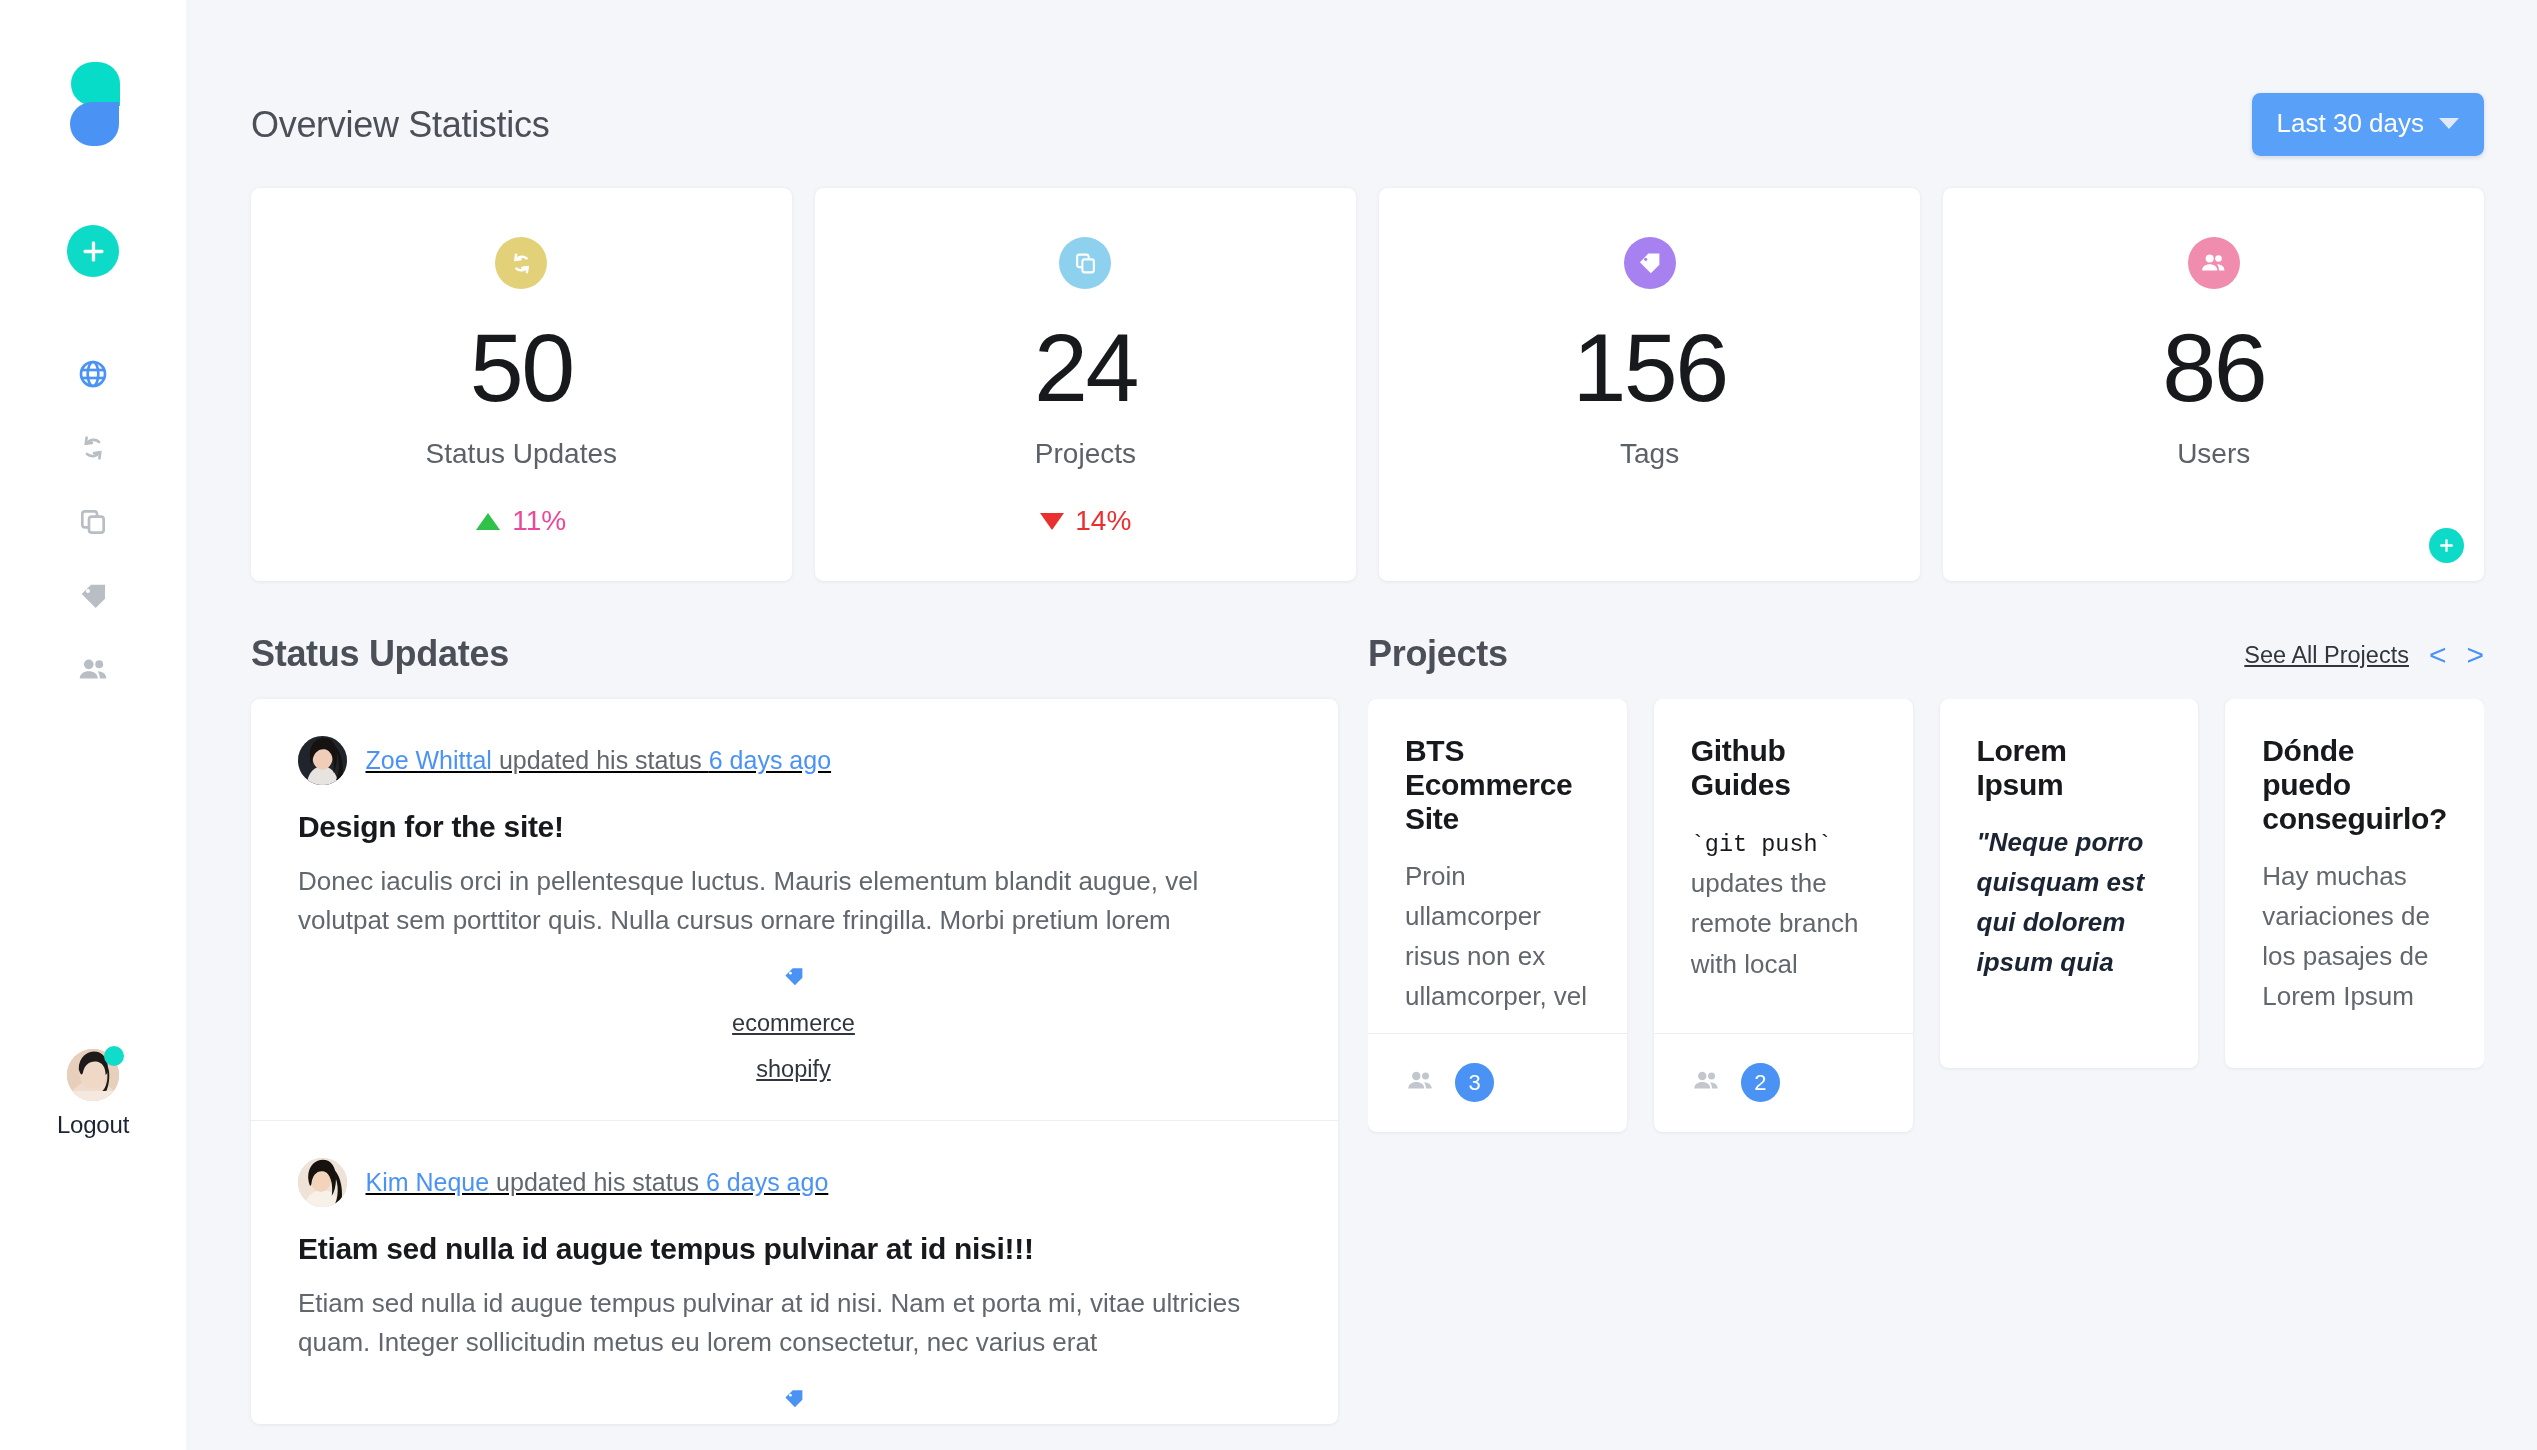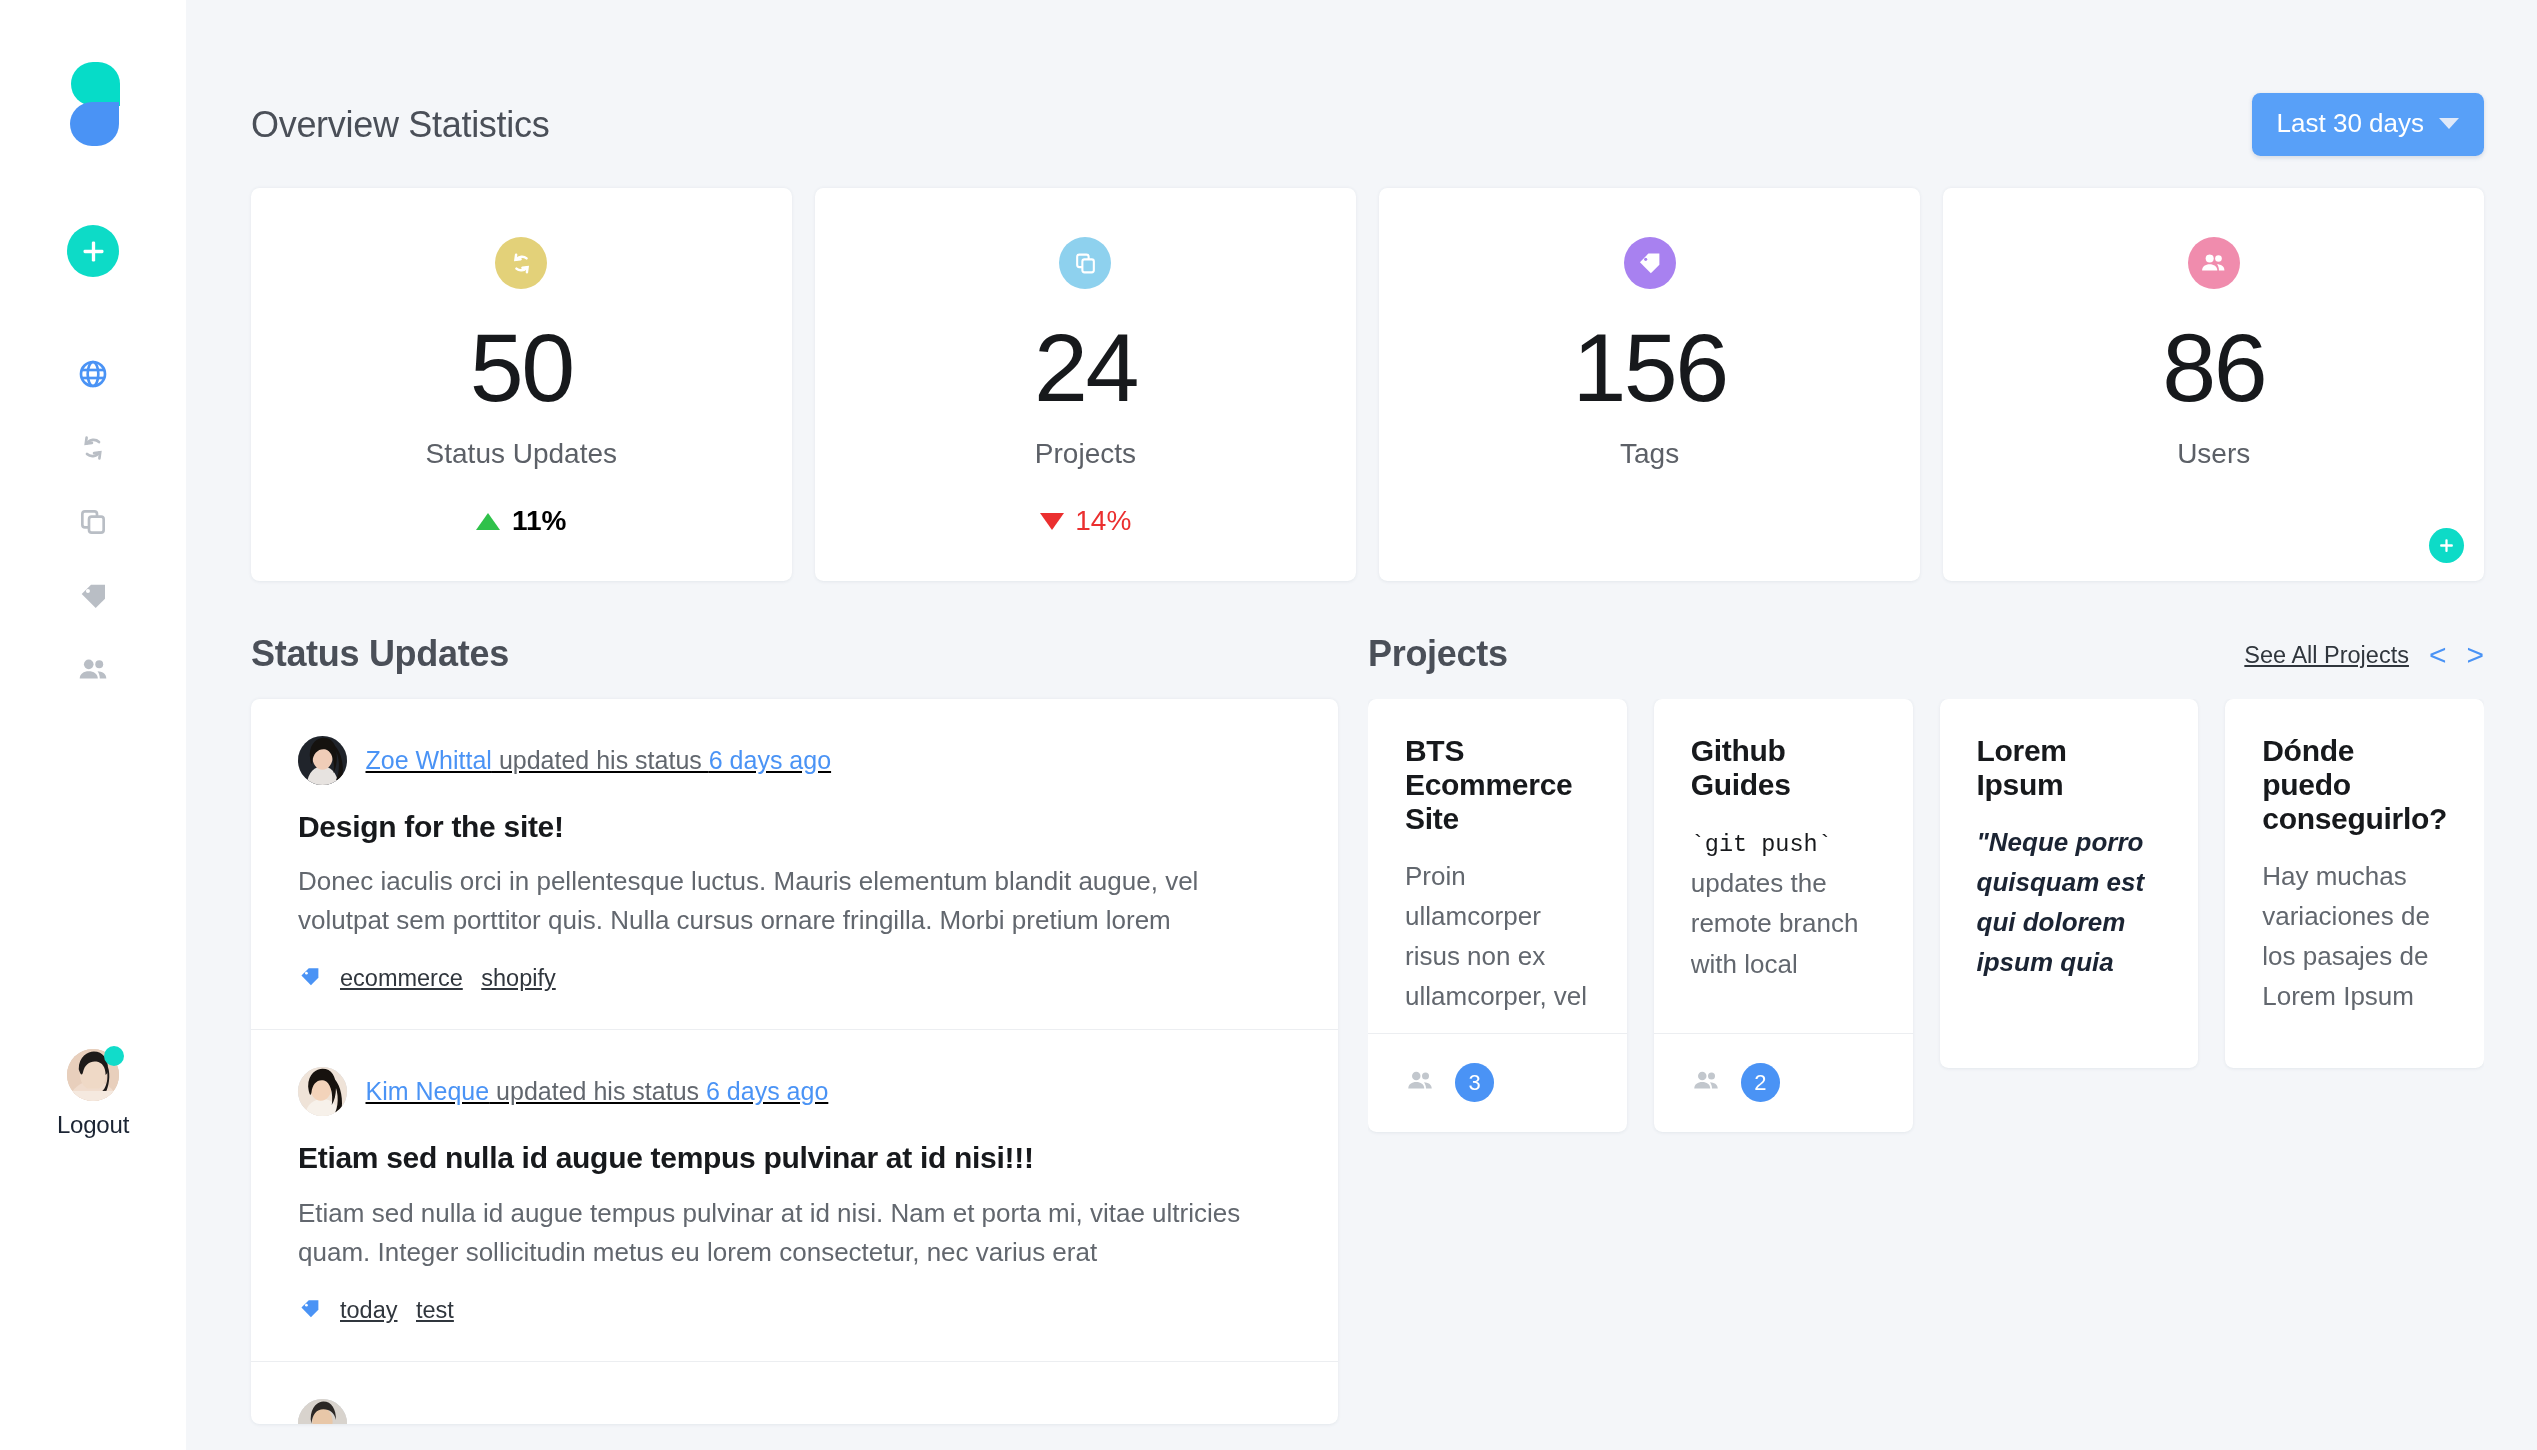--- a/index.html
+++ b/index.html
@@ -112,21 +112,21 @@
   }
   .stat-value {
     margin-top: 30px; font-size: 97px; line-height: 1;
     color: #17191c; font-weight: 400; letter-spacing: -2.5px;
   }
   .stat-label { margin-top: 22px; font-size: 28px; color: #5c6067; }
   .stat-delta {
     margin-top: 35px; font-size: 28px;
     display: flex; align-items: center; gap: 11.7px;
   }
-  .stat-delta.up { color: #000000; font-weight: bold; }
+  .stat-delta.up { color: #ec4899; }
   .stat-delta.down { color: #eb2f2f; }
   .tri-up {
     width: 0; height: 0;
     border-left: 12.6px solid transparent;
     border-right: 12.6px solid transparent;
     border-bottom: 17px solid #2fc14a;
   }
   .tri-down {
     width: 0; height: 0;
     border-left: 12.6px solid transparent;
@@ -175,21 +175,21 @@
   .feed-meta .name { color: #4a93f5; }
   .feed-meta .when { color: #4a93f5; }
   .feed-title {
     margin-top: 25px; font-size: 30px; font-weight: bold; color: #17191c;
     letter-spacing: -0.3px;
   }
   .feed-body {
     margin-top: 18.5px; font-size: 26px; line-height: 1.5; color: #62676e;
     max-height: 79px; overflow: hidden;
   }
-  .feed-tags { margin-top: 25px; display: flex; align-items: center; gap: 18.5px; }
+  .feed-tags { margin-top: 25px; display: flex; align-items: center; gap: 18.5px; flex-direction: column; }
   .feed-tags .tag-link {
     font-size: 23.5px; color: #30363d; text-decoration: underline; cursor: pointer;
   }
   .feed-item.partial { padding-bottom: 0; border-bottom: none; }
 
   
   .proj-grid {
     display: grid; grid-template-columns: 1fr 1fr 1fr 1fr;
     gap: 27px; height: 725px; overflow: hidden;
   }

